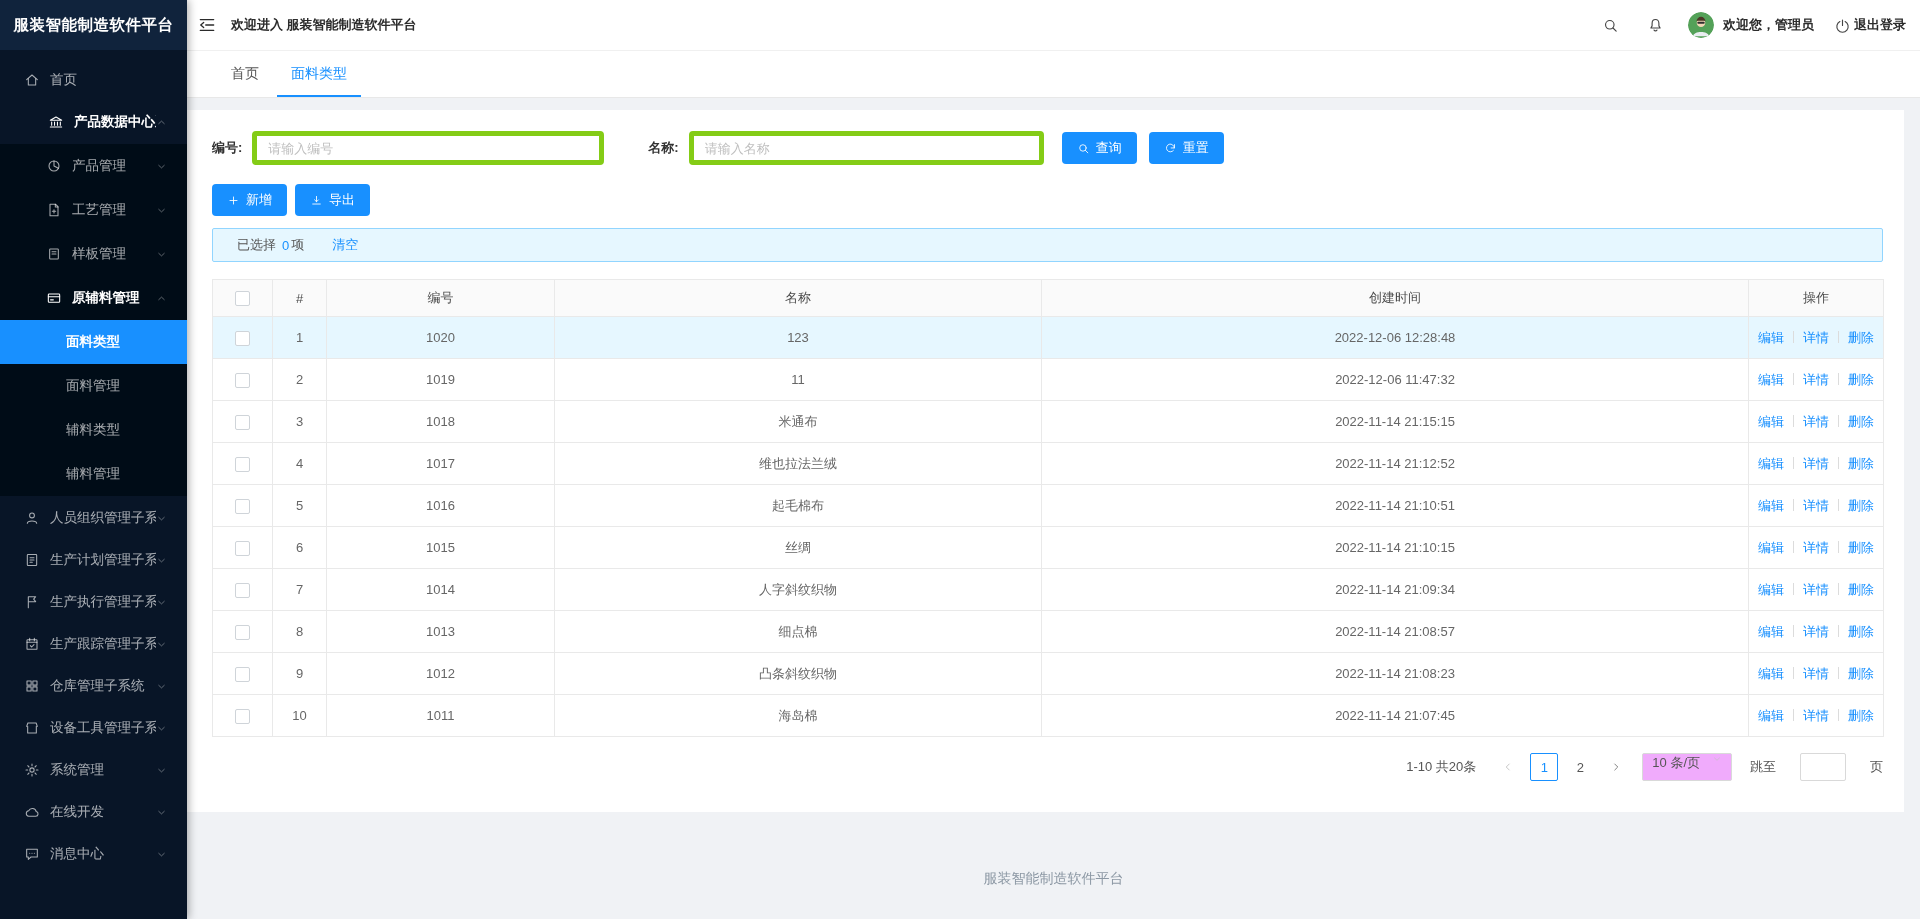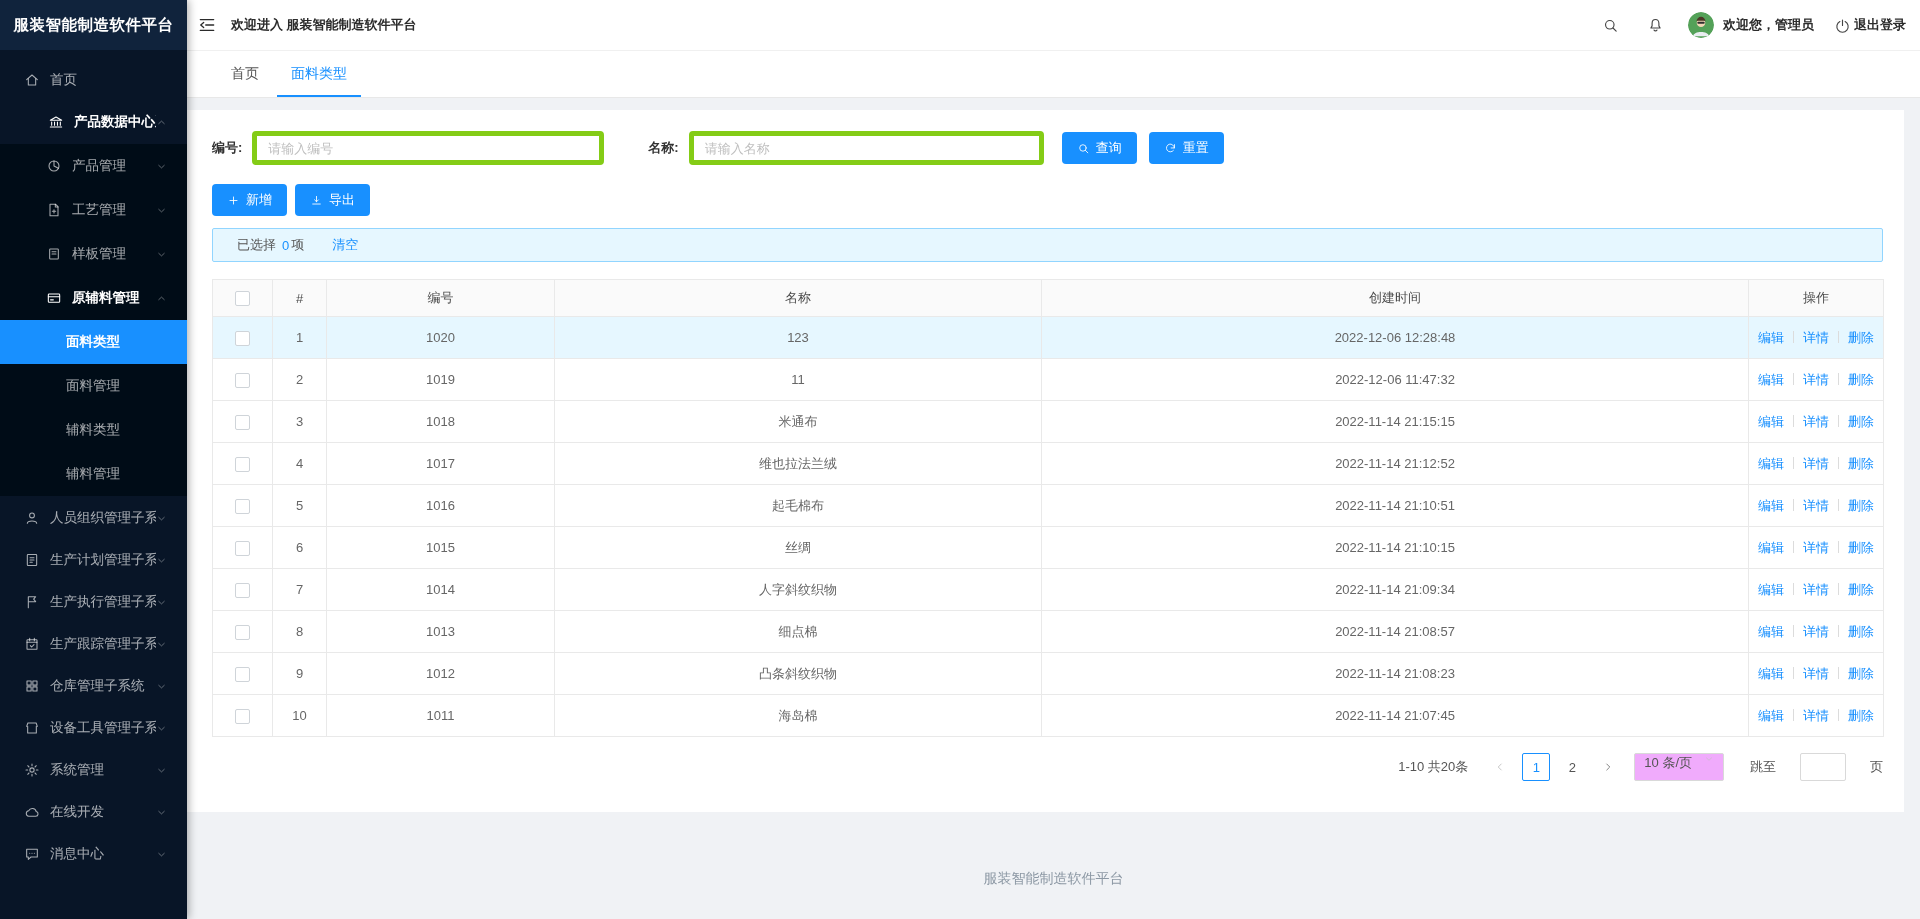--- a/index.html
+++ b/index.html
@@ -77,21 +77,21 @@
   
   .pagination { margin-top:16px; display:flex; align-items:center; justify-content:flex-end; color:#555; }
   .pagination .total { margin-right:14px;text-align:right; }
   .pg { min-width:28px; height:28px; display:inline-flex; align-items:center; justify-content:center; border-radius:2px; margin:0 4px; cursor:pointer; color:#555; }
   .pg svg { width:12px; height:12px; }
   .pg.navpg { color:#b9b9b9; }
   .pg.navpg.next { color:#666; }
   .pg.num.active { border:1px solid var(--accent,#1890ff); color:var(--accent,#1890ff); background:#fff; }
   .size-select { height:28px; border:1px solid #d9d9d9; border-radius:2px; display:inline-flex; padding:0 9px; margin:0 6px 0 8px; gap:12px; cursor:pointer; background:#f0abfc; }
   .size-select .chev { width:10px; height:10px; color:#bfbfbf; } .size-select .chev svg { width:10px; height:10px; display:block; }
-  .jumpwrap { display:inline-flex; align-items:center; gap:24px; margin-left:20px; }
+  .jumpwrap { display:inline-flex; align-items:center; gap:24px; margin-left:12px; }
   .jump { width:46px; height:28px; border:1px solid #d9d9d9; border-radius:2px; outline:none; padding:0 6px; font-family:inherit; }
 
   .footer { text-align:center; margin-top:58px; color:#8c98a4; font-size:14px; }
 </style>
 </head>
 <body>
 
 <div class="app">
 
   <aside class="sidebar">

